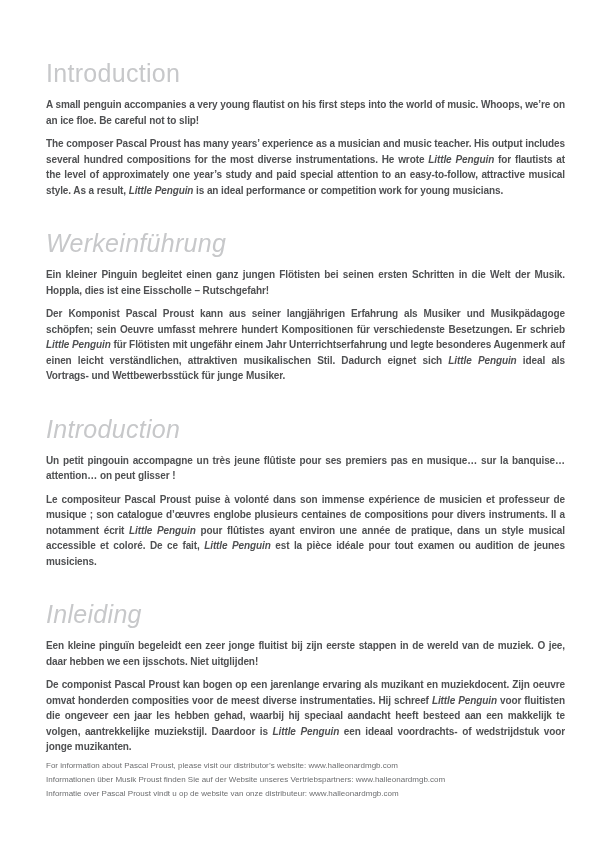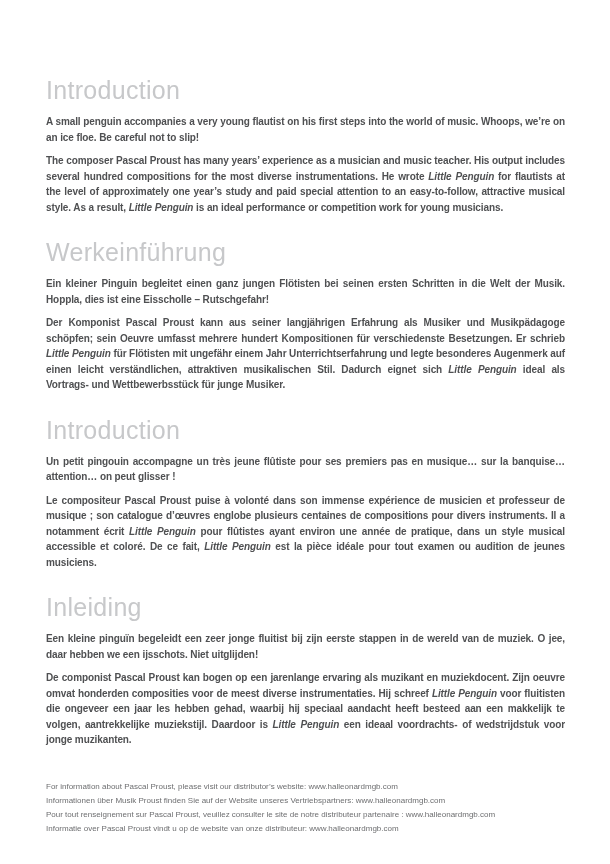--- a/index.html
+++ b/index.html
@@ -7,52 +7,53 @@
     padding: 0;
     background: #ffffff;
   }
   .page {
     position: relative;
     width: 610px;
     height: 864px;
     background: #ffffff;
     font-family: "Liberation Sans", "DejaVu Sans", sans-serif;
     box-sizing: border-box;
-    padding: 75px 45px 0 46px;
+    padding: 58px 45px 0 46px;
     overflow: hidden;
   }
   .section-heading {
     margin: 0;
     font-size: 25px;
     line-height: 30px;
     font-weight: 300;
     color: #c7c8ca;
     letter-spacing: 0.3px;
   }
   .lang-section + .lang-section .section-heading {
-    margin-top: 22px;
+    margin-top: 30px;
+    font-style: italic;
   }
   .body-para {
     margin: 9px 0 0 0;
     font-size: 10px;
     line-height: 15.5px;
     letter-spacing: -0.1px;
     color: #4f5052;
     text-align: justify;
     font-weight: bold;
   }
   .body-para + .body-para {
     margin-top: 8px;
   }
   .italic {
     font-style: italic;
     margin-top: 12px;
   }
   .footer {
-    margin-top: 32px;
+    margin-top: 4px;
   }
   .footer-line {
     margin: 0;
     font-size: 8px;
     line-height: 14px;
     letter-spacing: 0;
     color: #6d6e70;
     text-align: left;
   }
 </style>
@@ -81,17 +82,16 @@
 
   <section class="lang-section">
     <h1 class="section-heading">Inleiding</h1>
     <p class="body-para"><span>Een kleine pinguïn begeleidt een zeer jonge fluitist bij zijn eerste stappen in de wereld van de muziek. O jee, daar hebben we een ijsschots. Niet uitglijden!</span></p>
     <p class="body-para"><span>De componist Pascal Proust kan bogen op een jarenlange ervaring als muzikant en muziekdocent. Zijn oeuvre omvat honderden composities voor de meest diverse instrumentaties. Hij schreef </span><span class="italic">Little Penguin</span><span> voor fluitisten die ongeveer een jaar les hebben gehad, waarbij hij speciaal aandacht heeft besteed aan een makkelijk te volgen, aantrekkelijke muziekstijl. Daardoor is </span><span class="italic">Little Penguin</span><span> een ideaal voordrachts- of wedstrijdstuk voor jonge muzikanten.</span></p>
   </section>
 
   <div class="footer">
     <p class="footer-line">For information about Pascal Proust, please visit our distributor’s website: www.halleonardmgb.com</p>
     <p class="footer-line">Informationen über Musik Proust finden Sie auf der Website unseres Vertriebspartners: www.halleonardmgb.com</p>
-    <p class="footer-line">Pour tout renseignement sur Pascal Proust, veuillez consulter le site de notre distributeur partenaire : www.halleonardmgb.com</p>
     <p class="footer-line">Informatie over Pascal Proust vindt u op de website van onze distributeur: www.halleonardmgb.com</p>
   </div>
 
 </div>
 
 </body></html>

